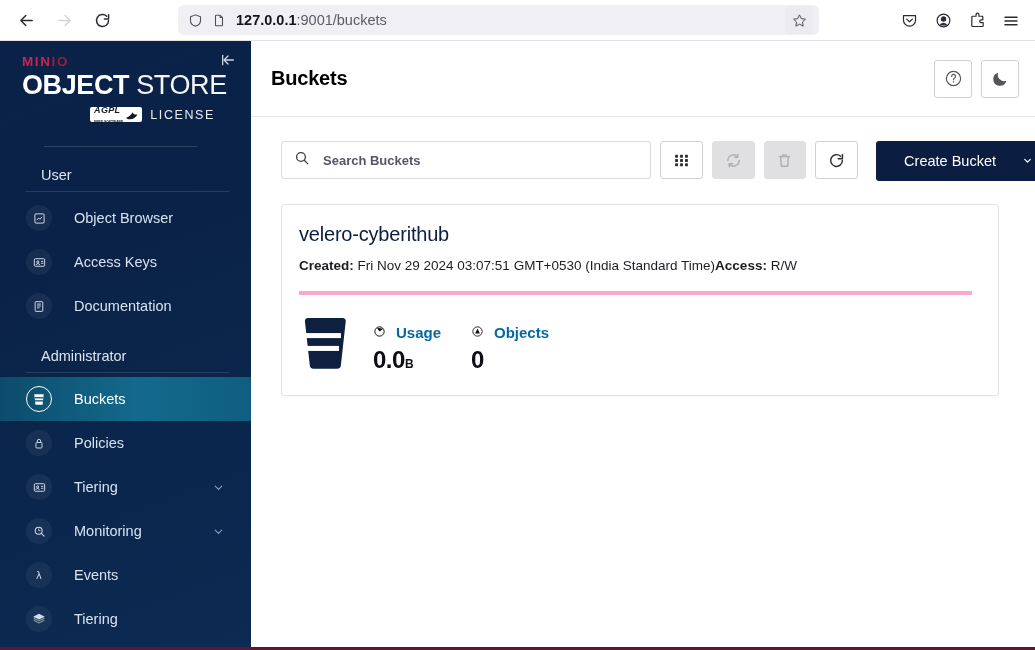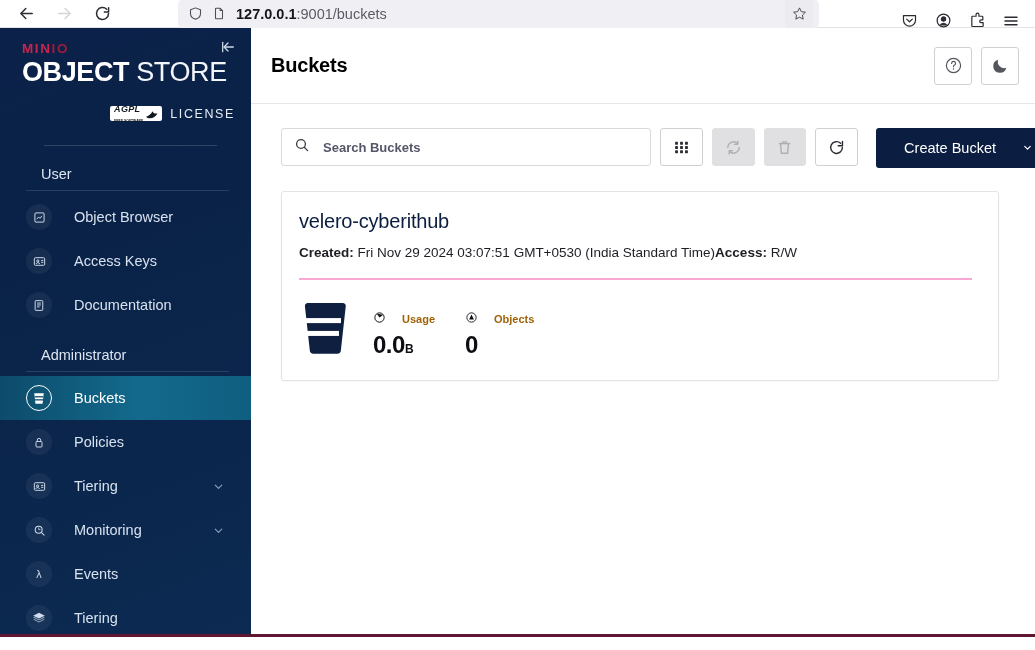--- a/index.html
+++ b/index.html
@@ -5,21 +5,21 @@
   * { box-sizing: border-box; margin: 0; padding: 0; }
   html, body {
     width: 1035px; height: 650px;
     font-family: "Liberation Sans", sans-serif;
     overflow: hidden;
     background: #ffffff;
   }
 
   
   .browser-bar {
-    height: 28px;
+    height: 41px;
     background: #ffffff;
     display: flex;
     align-items: center;
     padding: 0 10px;
     border-bottom: 1px solid #e3e3e6;
     position: relative;
   }
   .nav-btns { display: flex; align-items: center; gap: 6px; }
   .nav-btn {
     width: 32px; height: 32px;
@@ -83,21 +83,21 @@
   
   .sidebar {
     width: 251px;
     flex: 0 0 251px;
     background: linear-gradient(160deg, #0b2149 0%, #0a2247 35%, #0c2a52 100%);
     color: #e6edf5;
     position: relative;
     overflow: hidden;
   }
   .logo-area {
-    padding: 14px 12px 0 22px;
+    padding: 14px 32px 0 22px;
     position: relative;
   }
   .logo-minio {
     font-size: 13.5px;
     font-weight: 800;
     letter-spacing: 1.6px;
     color: #c7254e;
     line-height: 1;
     margin-bottom: 3px;
   }
@@ -105,21 +105,21 @@
   .logo-obj {
     font-size: 27px;
     line-height: 1.02;
     letter-spacing: -0.4px;
     white-space: nowrap;
   }
   .logo-obj .b { font-weight: 800; color: #ffffff; }
   .logo-obj .l { font-weight: 300; color: #f2f5f9; }
   .license-row {
     display: flex; align-items: center; justify-content: flex-end;
-    gap: 8px; margin-top: 20px; padding-right: 4px;
+    gap: 8px; margin-top: 8px; padding-right: 4px;
   }
   .agpl-badge {
     background: #ffffff;
     color: #101820;
     font-size: 9px;
     font-weight: 800;
     font-style: italic;
     letter-spacing: 0.3px;
     padding: 1px 4px 0 4px;
     border-radius: 2px;
@@ -300,37 +300,37 @@
     color: #0b1d40;
     letter-spacing: -0.2px;
     margin-bottom: 12px;
   }
   .meta-row {
     display: flex;
     align-items: center;
     font-size: 13.5px;
     color: #1d1d24;
     padding-bottom: 18px;
-    border-bottom: 2px solid #f9a8d4;
+    border-bottom: 4px solid #f9a8d4;
   }
   .meta-row b { font-weight: 700; }
   .meta-access { }
 
   .stats-row {
     display: flex;
     align-items: flex-end;
     gap: 26px;
     padding-top: 20px;
   }
   .bucket-glyph { flex: 0 0 48px; }
   .stat-block { display: flex; gap: 30px; padding-bottom: 1px; }
   .stat { }
   .stat-head {
-    display: flex; align-items: center; gap: 16px;
-    font-size: 11px; font-weight: 700; color: #a16207;
+    display: flex; align-items: center; gap: 10px;
+    font-size: 15px; font-weight: 700; color: #0369a1;
     margin-bottom: 5px;
   }
   .stat-value {
     font-size: 24px; font-weight: 700; color: #0d0d14; letter-spacing: -0.5px;
   }
   .stat-value .unit { font-size: 12px; font-weight: 700; }
 </style>
 </head>
 <body>
 

